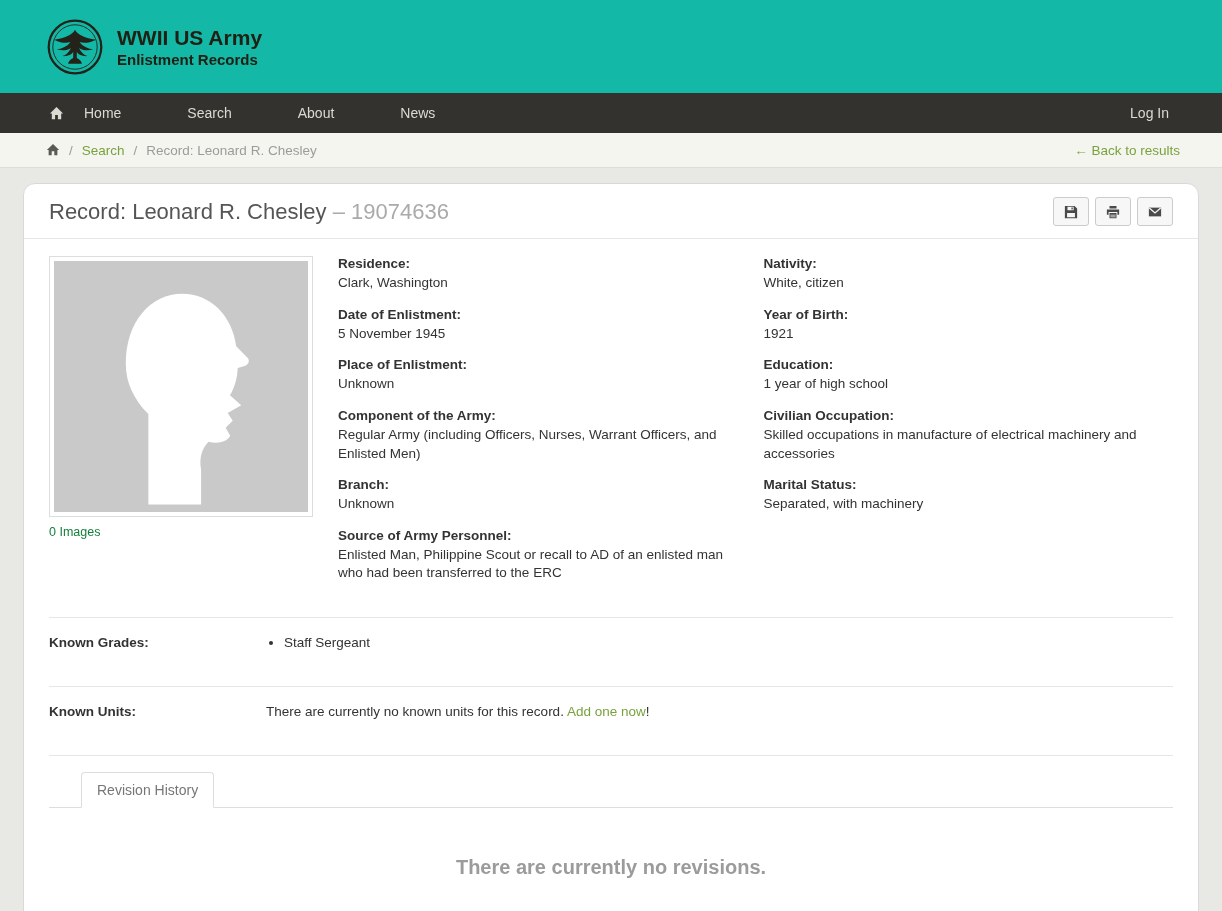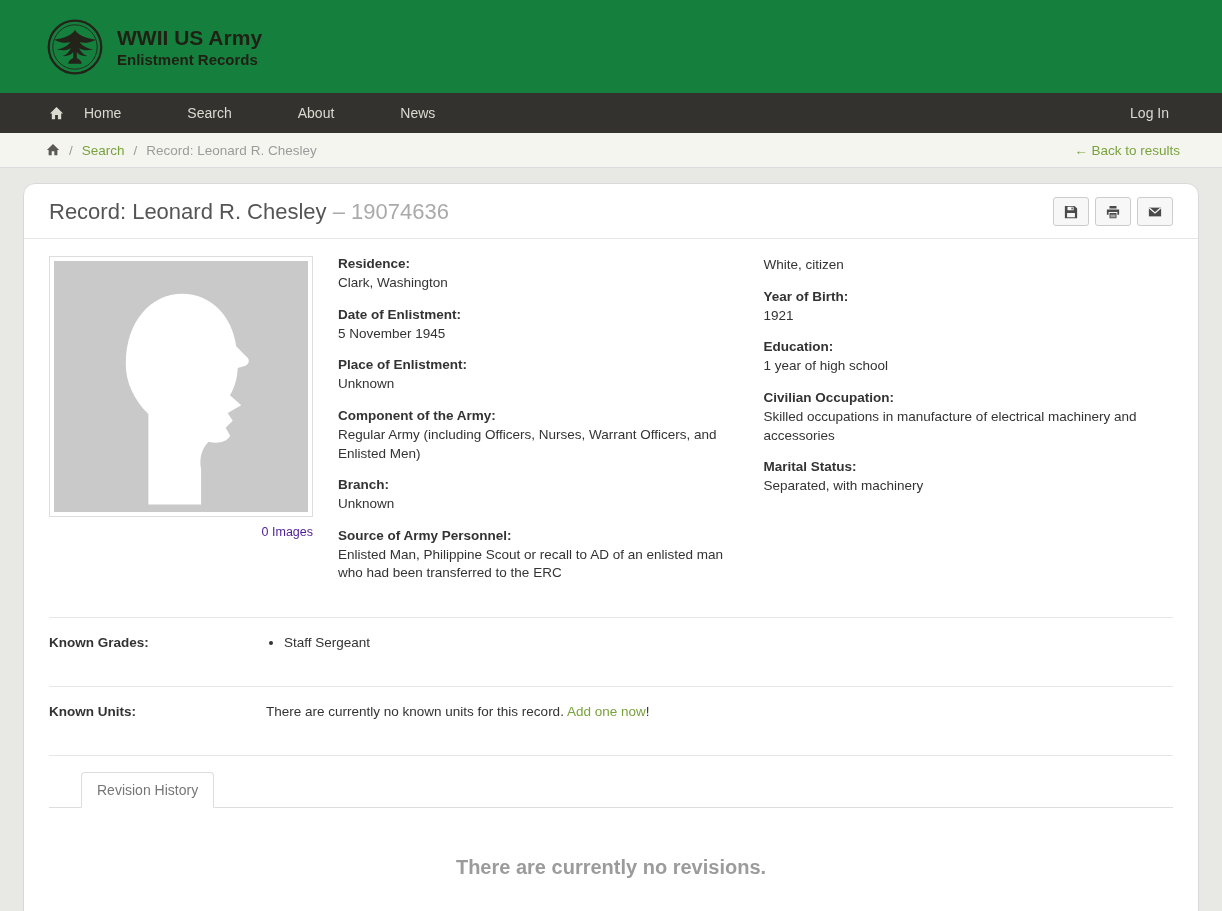--- a/index.html
+++ b/index.html
@@ -10,21 +10,21 @@
     font-size:14px;
     color:#333;
     width:1222px;
     height:911px;
     overflow:hidden;
   }
   a { text-decoration:none; }
 
   
   .site-header {
-    background:#15803d;
+    background:#14b8a6;
     height:93px;
     display:flex;
     align-items:center;
     padding-left:46px;
   }
   .brand { display:flex; align-items:center; gap:13px; }
   .seal { width:58px; height:58px; flex:0 0 auto; }
   .brand-title { font-size:21px; font-weight:bold; color:#202014; line-height:1.25; }
   .brand-subtitle { font-size:15px; font-weight:bold; color:#202014; }
 
@@ -102,21 +102,21 @@
   .record-row { display:flex; }
   .photo-col { width:264px; flex:0 0 264px; }
   .thumb {
     width:264px; height:261px;
     border:1px solid #ddd;
     background:#fff;
     padding:4px;
   }
   .thumb-inner { width:100%; height:100%; background:#c9c9c9; }
   .thumb-inner svg { width:100%; height:100%; display:block; }
-  .photo-caption { text-align:right; color:#4c1d95; font-size:12.5px; margin-top:8px; }
+  .photo-caption { text-align:left; color:#15803d; font-size:12.5px; margin-top:8px; }
 
   .fields-col { flex:1 1 0; padding-left:25px; }
   .fields-col.right { padding-left:16px; }
   .field-group { margin-bottom:14px; }
   .field-label { font-weight:bold; color:#333; font-size:13.5px; margin-bottom:3px; }
   .field-value { color:#333; font-size:13.5px; line-height:1.38; }
 
   .section-rule { border:0; border-top:1px solid #e6e6e6; margin:20px 0 0; }
 
   .kv-row { display:flex; padding:17px 0 16px; }
@@ -294,20 +294,21 @@
             <div class="field-value">Unknown</div>
           </div>
           <div class="field-group">
             <div class="field-label">Source of Army Personnel:</div>
             <div class="field-value">Enlisted Man, Philippine Scout or recall to AD of an enlisted man who had been transferred to the ERC</div>
           </div>
         </div>
 
         <div class="fields-col right">
           <div class="field-group">
+            <div class="field-label">Nativity:</div>
             <div class="field-value">White, citizen</div>
           </div>
           <div class="field-group">
             <div class="field-label">Year of Birth:</div>
             <div class="field-value">1921</div>
           </div>
           <div class="field-group">
             <div class="field-label">Education:</div>
             <div class="field-value">1 year of high school</div>
           </div>

